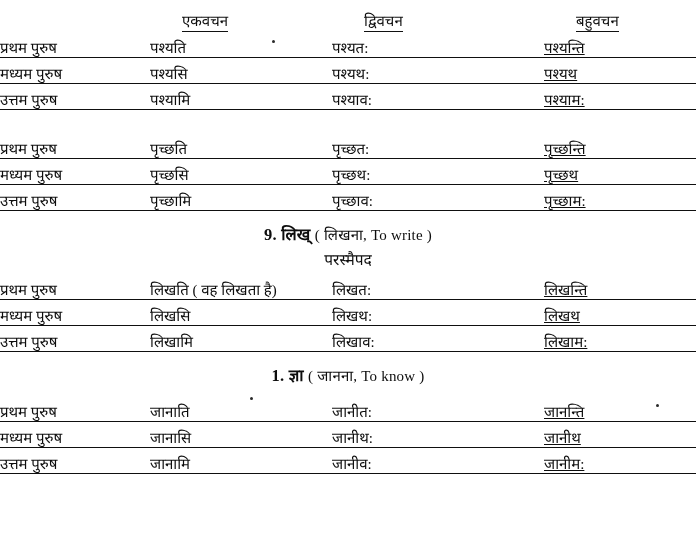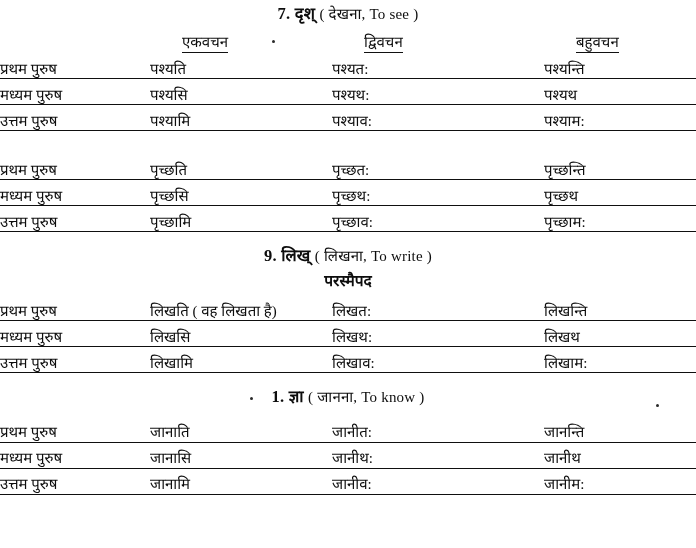--- a/index.html
+++ b/index.html
@@ -34,21 +34,21 @@
     line-height: 1.25;
     white-space: nowrap;
   }
   .section-title .gloss {
     font-weight: normal;
     font-size: 15px;
   }
   .pada-title {
     text-align: center;
     font-size: 15.5px;
-    font-weight: bold;
+    font-weight: normal;
     line-height: 1.2;
   }
   table.conj {
     border-collapse: collapse;
     width: 696px;
     table-layout: fixed;
   }
   table.conj td {
     font-size: 15px;
     padding: 0;
@@ -57,21 +57,21 @@
     white-space: nowrap;
   }
   td.person {
     width: 150px;
     padding-left: 14px;
     font-weight: normal;
     font-size: 14.3px;
   }
   td.c1 { width: 182px; }
   td.c2 { width: 212px; }
-  td.c3 { width: 152px; }
+  td.c3 { width: 152px; text-decoration: underline; }
   .headrow td {
     font-size: 15px;
     padding-bottom: 4px;
   }
   .headrow td.person { border: none; }
   .headrow .hdr {
     display: inline-block;
     border-bottom: 1.4px solid #111;
     padding-bottom: 1px;
     font-weight: normal;
@@ -98,25 +98,20 @@
 <body>
 
 <div class="page">
 
   <div class="speck" style="left:272px; top:40px; width:3px; height:3px;"></div>
   <div class="speck" style="left:250px; top:397px; width:3px; height:3px;"></div>
   <div class="speck" style="left:656px; top:404px; width:3px; height:3px;"></div>
 
   <div class="section">
     <div style="height:4px"></div>
-    <div class="section-title">
-      <span>7.</span>
-      <span>दृश्</span>
-      <span class="gloss">( देखना, To see )</span>
-    </div>
     <div class="spacer-sm"></div>
     <table class="conj">
       <tbody>
           <tr class="headrow">
         <td class="person"></td>
         <td class="c1"><span class="hdr">एकवचन</span></td>
         <td class="c2"><span class="hdr">द्विवचन</span></td>
         <td class="c3"><span class="hdr">बहुवचन</span></td>
       </tr>
       <tr class="rowline">

